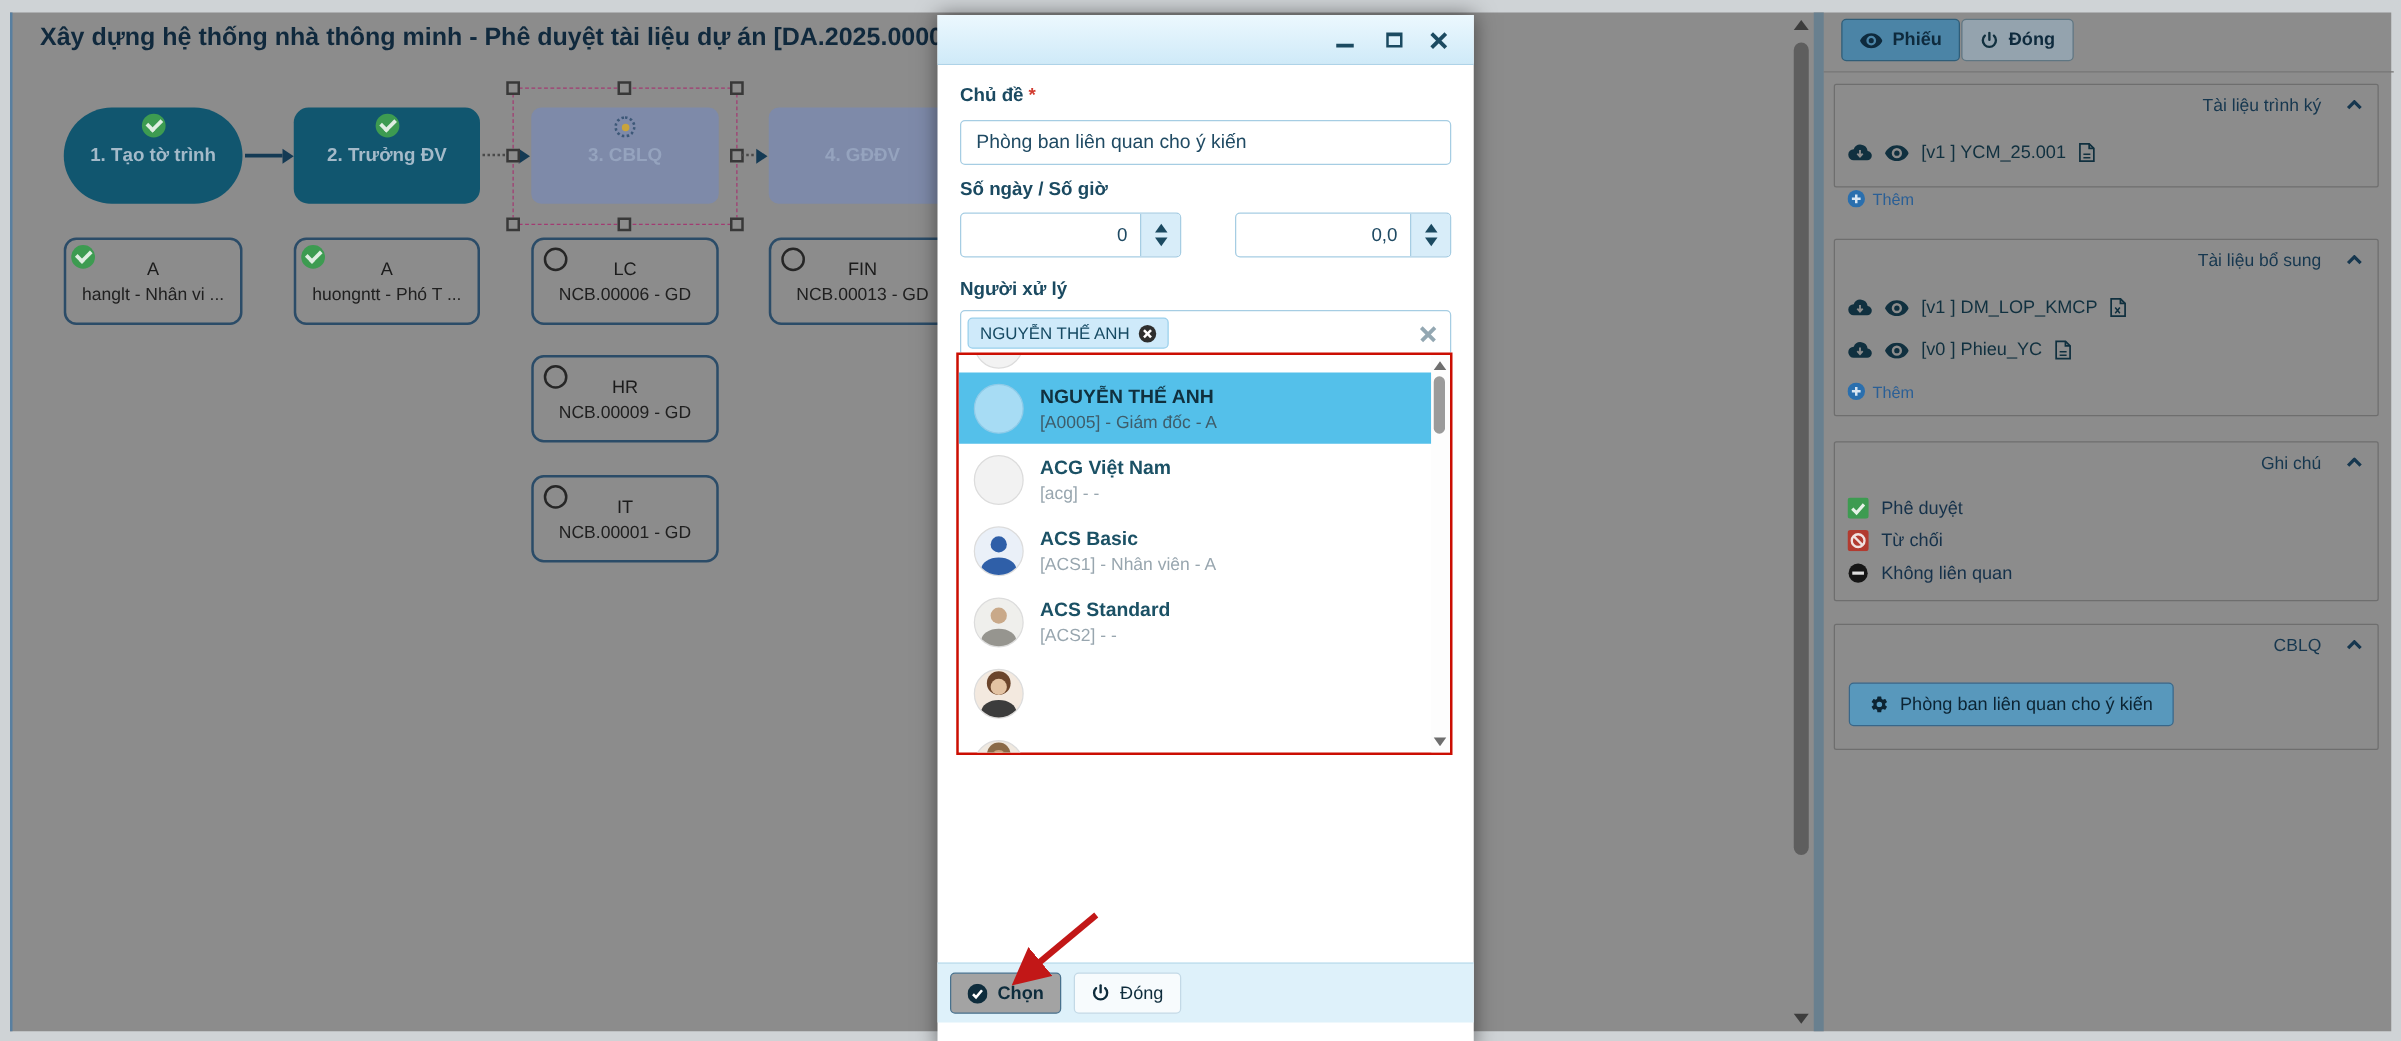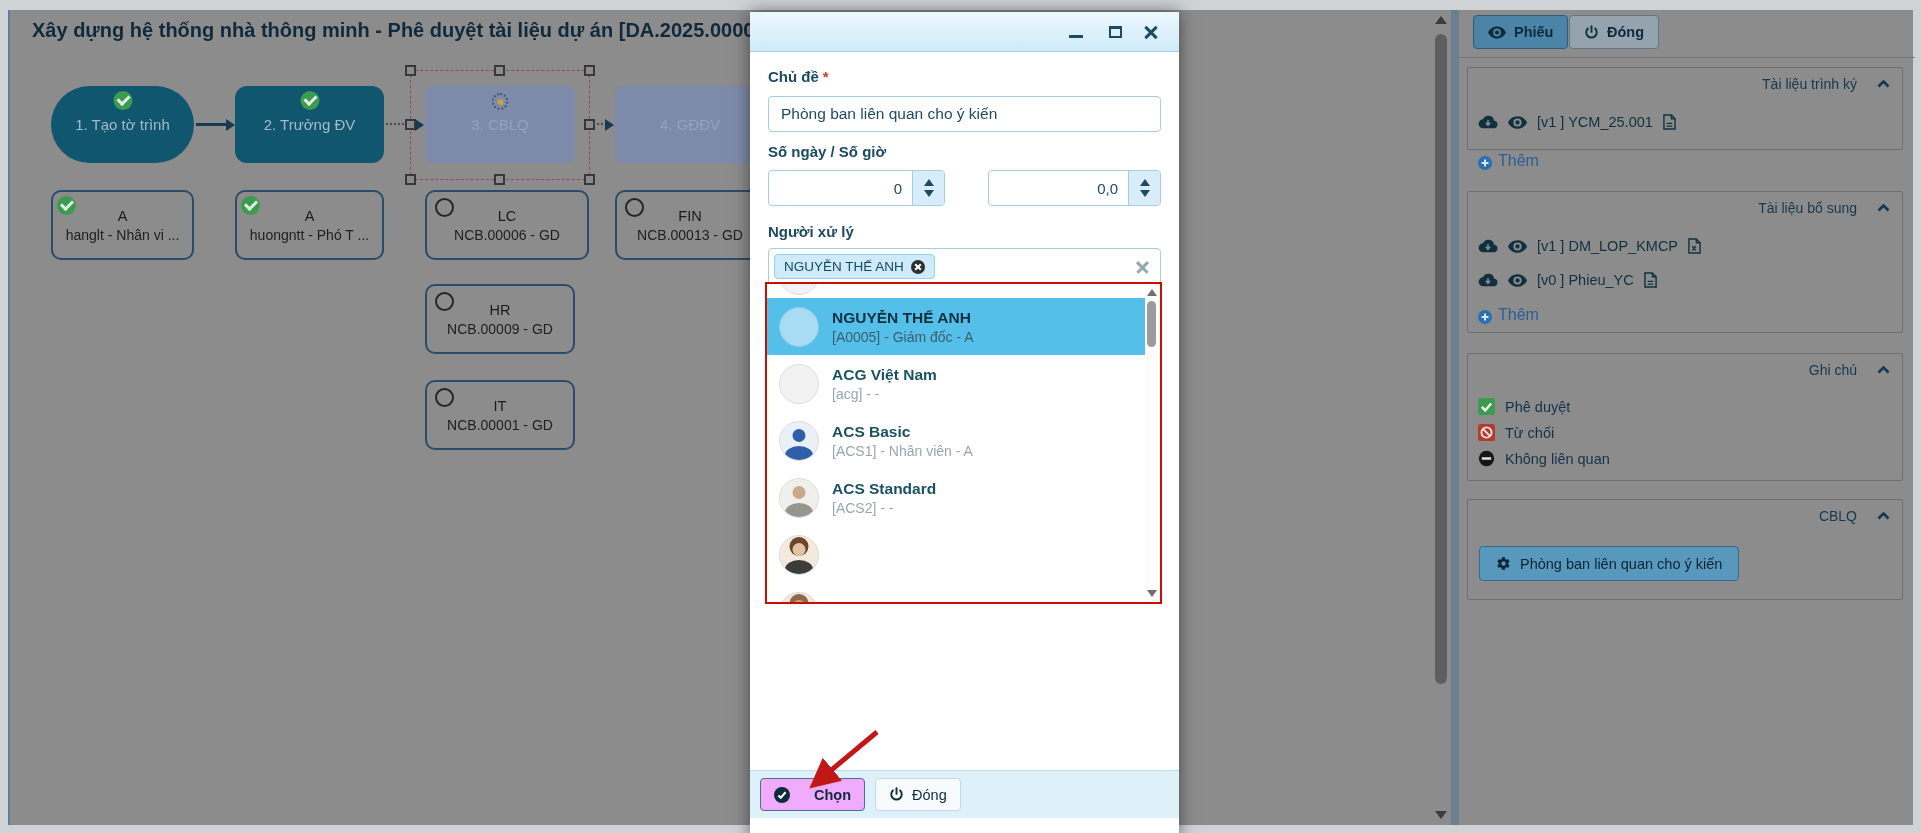--- a/index.html
+++ b/index.html
@@ -4,21 +4,21 @@
 <style>
   *{margin:0;padding:0;box-sizing:border-box}
   html,body{width:1921px;height:833px}
   body{font-family:"Liberation Sans",sans-serif;background:#cfd3d6;position:relative;overflow:hidden}
 
   
   .app{position:absolute;left:8px;top:10px;width:1905px;height:815px;background:#8c8c8c;border-left:2px solid #587fa0}
   .page-title{position:absolute;left:22px;top:9px;font-size:20px;font-weight:bold;color:#10293d;white-space:nowrap}
 
   
-  .node{position:absolute;top:76px;height:77px;display:flex;align-items:center;justify-content:center;font-weight:normal;font-size:15px;text-align:center}
+  .node{position:absolute;top:76px;height:77px;display:flex;align-items:center;justify-content:center;font-weight:bold;font-size:15px;text-align:center}
   .node.done{background:#11566f;color:#a4bac9;border-radius:12px}
   .node.pill{border-radius:39px}
   .node.pending{background:#7e8aa9;color:#95a3be;border-radius:8px}
   .badge-check{position:absolute;top:5px;left:50%;transform:translateX(-50%);width:19px;height:19px;border-radius:50%;background:#3d9b51}
   .badge-check::after{content:"";position:absolute;left:4px;top:4px;width:9px;height:5px;border-left:3px solid #dfeee2;border-bottom:3px solid #dfeee2;transform:rotate(-45deg)}
   .badge-check.corner{left:4px;top:4px;transform:none}
   .status-spin{position:absolute;top:7px;left:50%;transform:translateX(-50%);width:17px;height:17px;border-radius:50%;border:2px dotted #3d5878}
   .status-spin::after{content:"";position:absolute;left:3.5px;top:3.5px;width:6px;height:6px;border-radius:50%;background:#c9a43c}
   .ring{position:absolute;left:8px;top:6px;width:19px;height:19px;border-radius:50%;border:2.5px solid #262626}
 
@@ -46,21 +46,21 @@
   
   .sidebar{position:absolute;left:1449px;top:0;width:456px;height:100%;font-size:14px;color:#15314a}
   .sb-btn{position:absolute;top:5px;height:34px;border-radius:4px;display:flex;align-items:center;gap:8px;padding:0 14px;font-size:14.5px;font-weight:bold;color:#0e2a3d}
   .sb-btn.primary{left:14px;background:#4b84a6;border:1px solid #2f5d78}
   .sb-btn.light{left:110px;background:#94a3ae;border:1px solid #5f7682}
   .sb-topline{position:absolute;left:0;top:47px;width:100%;border-top:1px solid #767676}
   .sec{position:absolute;left:8px;right:12px;border:1px solid #6e6e6e;border-radius:2px}
   .sec-head{display:flex;justify-content:flex-end;align-items:center;gap:20px;padding:8px 12px 0 0;font-size:14px;color:#16374f}
   .doc-row{position:absolute;left:10px;display:flex;align-items:center;gap:10px;color:#10303f;font-size:14.5px}
   .doc-row .ver{white-space:pre}
-  .add-row{position:absolute;left:10px;display:flex;align-items:flex-end;gap:6px;color:#2a5f96;font-size:16px}
+  .add-row{position:absolute;left:10px;display:flex;align-items:flex-start;gap:6px;color:#2a5f96;font-size:13px}
   .note-row{position:absolute;left:10px;display:flex;align-items:center;gap:10px;font-size:14.5px;color:#15314a}
   .cblq-btn{position:absolute;left:11px;top:46px;height:35px;display:flex;align-items:center;gap:9px;padding:0 16px;background:#5898bc;border:1px solid #38678a;border-radius:4px;font-size:14.5px;color:#0c2433}
 
   
   .modal{position:absolute;left:740px;top:2px;width:429px;height:829px;background:#fff;box-shadow:0 0 16px rgba(0,0,0,.5);z-index:50}
   .m-header{position:absolute;left:0;top:0;width:100%;height:40px;background:linear-gradient(#ecf8fe,#cfeaf8);border-bottom:1px solid #aed3e8}
   .winbtn{position:absolute;top:11px;width:18px;height:18px;display:flex;align-items:center;justify-content:center}
   .wb-min{left:317px}.wb-max{left:356px}.wb-close{left:392px}
   .wb-min i{display:block;width:14px;height:3px;background:#1b4a61;margin-top:8px}
   .wb-max i{display:block;width:13px;height:12px;border:2px solid #1b4a61;border-top-width:3px}
@@ -101,21 +101,21 @@
   .av-blue{background:#eaf0f8}.av-blue::before{background:#2f5fa8}.av-blue::after{background:#2f5fa8}
   .av-gray{background:#efefec}.av-gray::before{background:#c9a989}.av-gray::after{background:#96958f}
   .av-woman{background:#f3e9df}.av-woman::before{background:#e3c3a3;box-shadow:0 -3px 0 3px #6b452c}.av-woman::after{background:#3c3c3c}
   .av-tan{background:#efe8df}.av-tan::before{background:#caa57f;box-shadow:0 -3px 0 3px #8a6a48}.av-tan::after{background:#b7a284}
   .dscroll{position:absolute;right:0;top:0;width:15px;height:100%;background:#fdfdfd}
   .d-up{position:absolute;left:1.5px;top:5px;border-left:5.5px solid transparent;border-right:5.5px solid transparent;border-bottom:7px solid #6e6e6e;width:0;height:0}
   .d-down{position:absolute;left:1.5px;bottom:5px;border-left:5.5px solid transparent;border-right:5.5px solid transparent;border-top:7px solid #6e6e6e;width:0;height:0}
   .d-thumb{position:absolute;left:2px;top:17px;width:9px;height:46px;background:#9b9b9b;border-radius:5px}
 
   .m-footer{position:absolute;left:0;top:758px;width:100%;height:48px;background:#def1fa;border-top:1px solid #bcdcec;display:flex;align-items:center;gap:10px;padding-left:10px}
-  .btn-chon{height:33px;display:flex;align-items:center;gap:24px;padding:0 13px;background:#f0abfc;border:1px solid #48718d;border-radius:4px;font-size:14.5px;font-weight:bold;color:#0e2c3c}
+  .btn-chon{height:33px;display:flex;align-items:center;gap:8px;padding:0 13px;background:#a3a3a3;border:1px solid #48718d;border-radius:4px;font-size:14.5px;font-weight:bold;color:#0e2c3c}
   .btn-dong{height:33px;display:flex;align-items:center;gap:8px;padding:0 13px;background:#f7fbfd;border:1px solid #c3d9e6;border-radius:4px;font-size:14.5px;color:#0e2c3c}
   .m-bottombar{position:absolute;left:0;bottom:0;width:100%;height:7px;background:#187795}
   .annot-arrow{position:absolute;left:35px;top:710px;width:110px;height:72px;pointer-events:none}
 
   .icon{display:inline-flex;flex:none}
 </style>
 </head>
 <body>
 
 <div class="app">
@@ -157,21 +157,21 @@
   <div class="sub-box" style="left:41px;top:180px;width:143px">
     <span class="badge-check corner"></span>
     <span>A</span>
     <span class="l2">hanglt - Nhân vi ...</span>
   </div>
   <div class="sub-box" style="left:225px;top:180px;width:149px">
     <span class="badge-check corner"></span>
     <span>A</span>
     <span class="l2">huongntt - Phó T ...</span>
   </div>
-  <div class="sub-box" style="left:415px;top:180px;width:164px">
+  <div class="sub-box" style="left:415px;top:180px;width:150px">
     <span class="ring"></span>
     <span>LC</span>
     <span class="l2">NCB.00006 - GD</span>
   </div>
   <div class="sub-box" style="left:605px;top:180px;width:150px">
     <span class="ring"></span>
     <span>FIN</span>
     <span class="l2">NCB.00013 - GD</span>
   </div>
   <div class="sub-box" style="left:415px;top:274px;width:150px">

